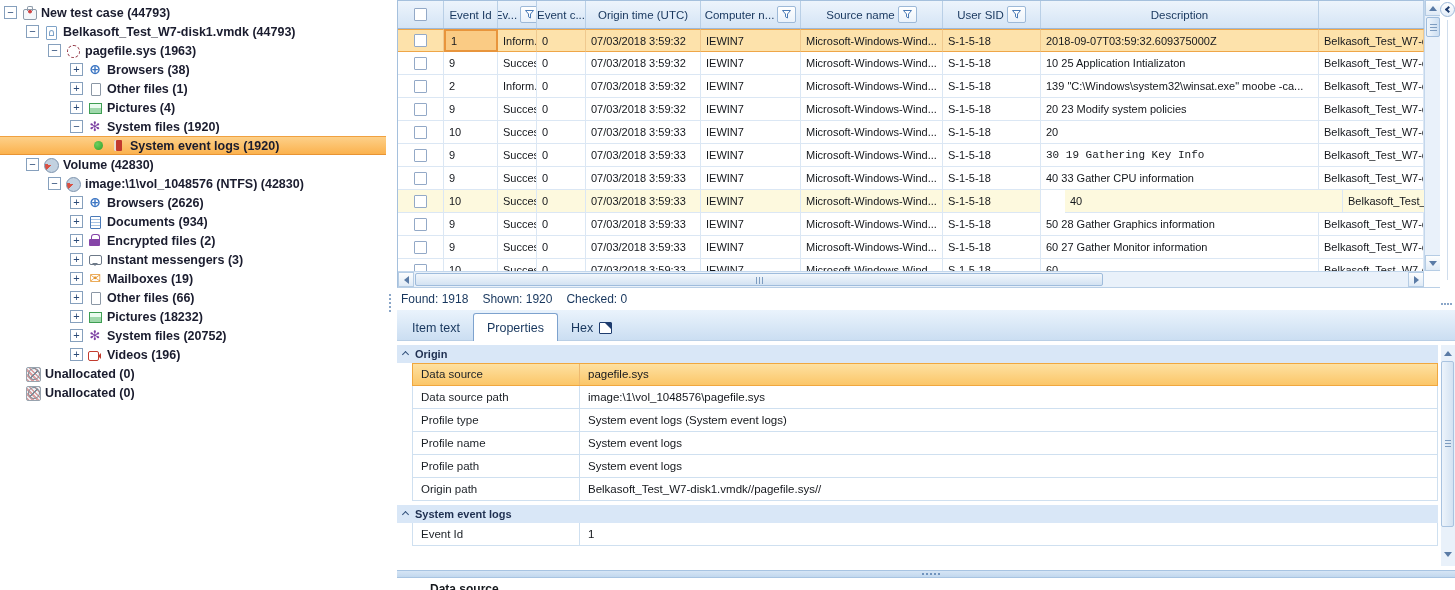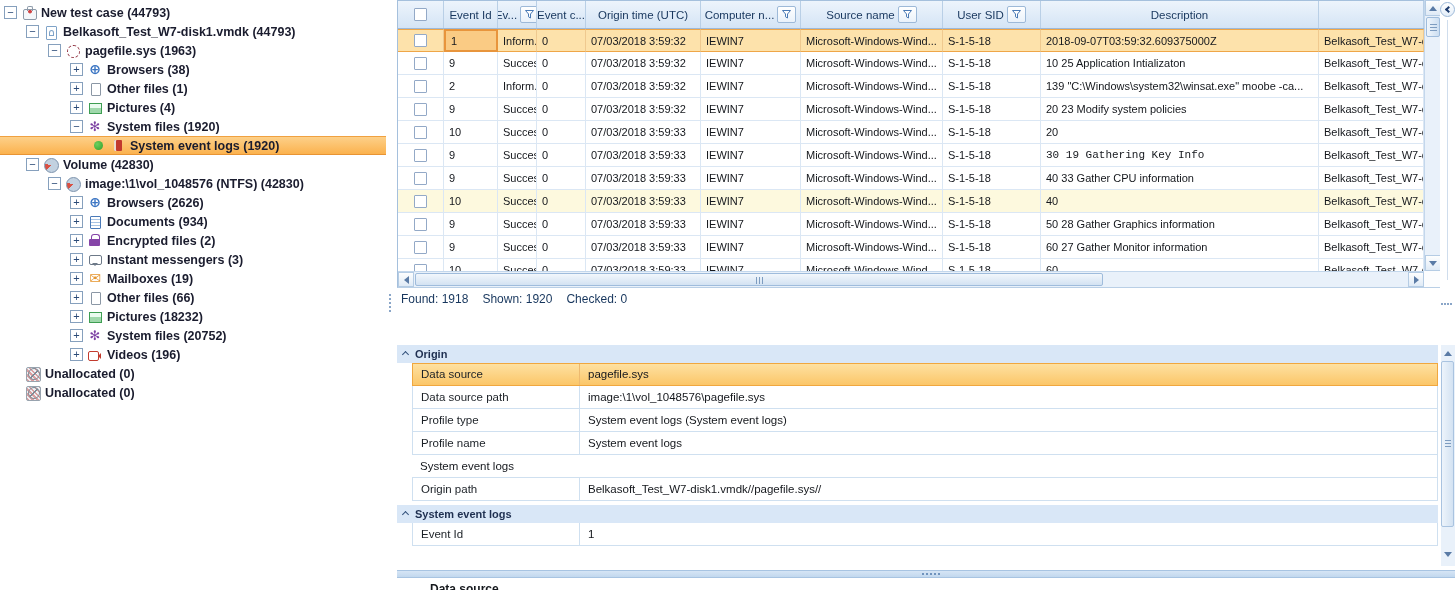--- a/index.html
+++ b/index.html
@@ -370,21 +370,21 @@
           <div class="td c-check" style="width: 46px;">
             <span class="cb"></span>
           </div>
           <div class="td" style="width: 54px;">10</div>
           <div class="td" style="width: 39px;">Succes...</div>
           <div class="td" style="width: 49px;">0</div>
           <div class="td" style="width: 115px;">07/03/2018 3:59:33</div>
           <div class="td" style="width: 100px;">IEWIN7</div>
           <div class="td" style="width: 142px;">Microsoft-Windows-Wind...</div>
           <div class="td" style="width: 98px;">S-1-5-18</div>
-          <div class="td" style="width: 278px;">40</div>
+          <div class="td" style="width: 278px; margin-left: 24px;">40</div>
           <div class="td" style="width: 105px;">Belkasoft_Test_W7-d...</div>
         </div>
         <div class="tr">
           <div class="td c-check" style="width: 46px;">
             <span class="cb"></span>
           </div>
           <div class="td" style="width: 54px;">9</div>
           <div class="td" style="width: 39px;">Succes...</div>
           <div class="td" style="width: 49px;">0</div>
           <div class="td" style="width: 115px;">07/03/2018 3:59:33</div>
@@ -451,20 +451,32 @@
       </div>
   </div>
 
   <div class="statusbar">
     <span>Found: 1918</span>
     <span>Shown: 1920</span>
     <span>Checked: 0</span>
   </div>
   <div class="hdots"></div>
 
+  <div class="tabbar">
+    <div class="tab">
+        <span>Item text</span>
+      </div>
+    <div class="tab active">
+        <span>Properties</span>
+      </div>
+    <div class="tab">
+        <span>Hex</span>
+        <span class="hex-icon"></span>
+      </div>
+  </div>
 
   <div class="props">
       <div class="sect">
         <span class="chev"></span>
         <span class="sect-title">Origin</span>
       </div>
       <div class="prow sel">
         <div class="plabel">Data source</div>
         <div class="pvalue">pagefile.sys</div>
       </div>
@@ -474,20 +486,21 @@
       </div>
       <div class="prow">
         <div class="plabel">Profile type</div>
         <div class="pvalue">System event logs (System event logs)</div>
       </div>
       <div class="prow">
         <div class="plabel">Profile name</div>
         <div class="pvalue">System event logs</div>
       </div>
       <div class="prow">
+        <div class="plabel">Profile path</div>
         <div class="pvalue">System event logs</div>
       </div>
       <div class="prow">
         <div class="plabel">Origin path</div>
         <div class="pvalue">Belkasoft_Test_W7-disk1.vmdk//pagefile.sys//</div>
       </div>
       <div class="sect later">
         <span class="chev"></span>
         <span class="sect-title">System event logs</span>
       </div>

